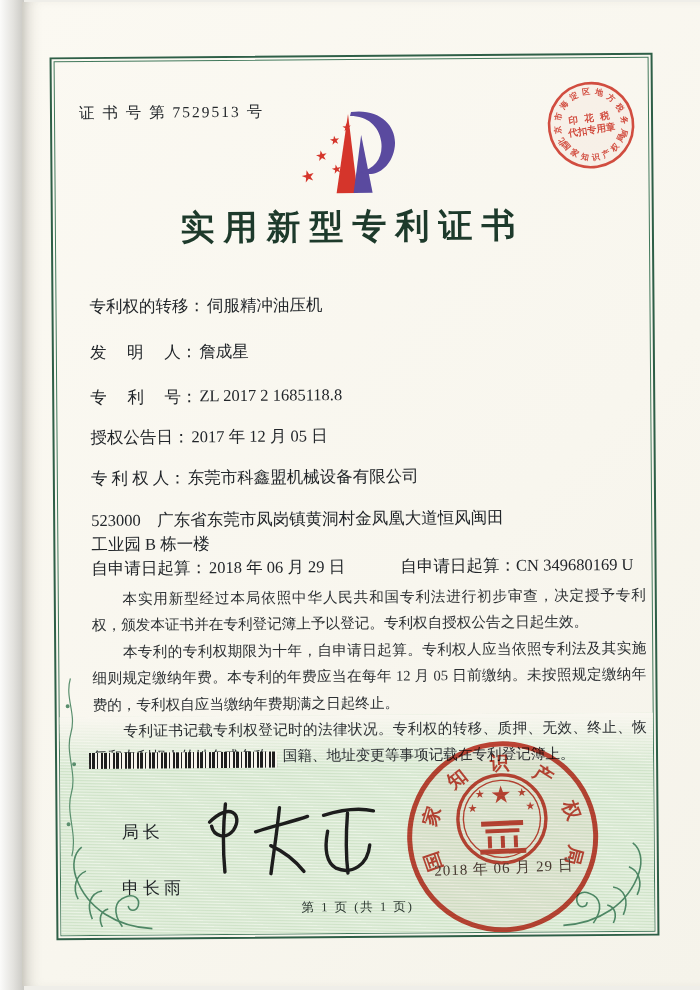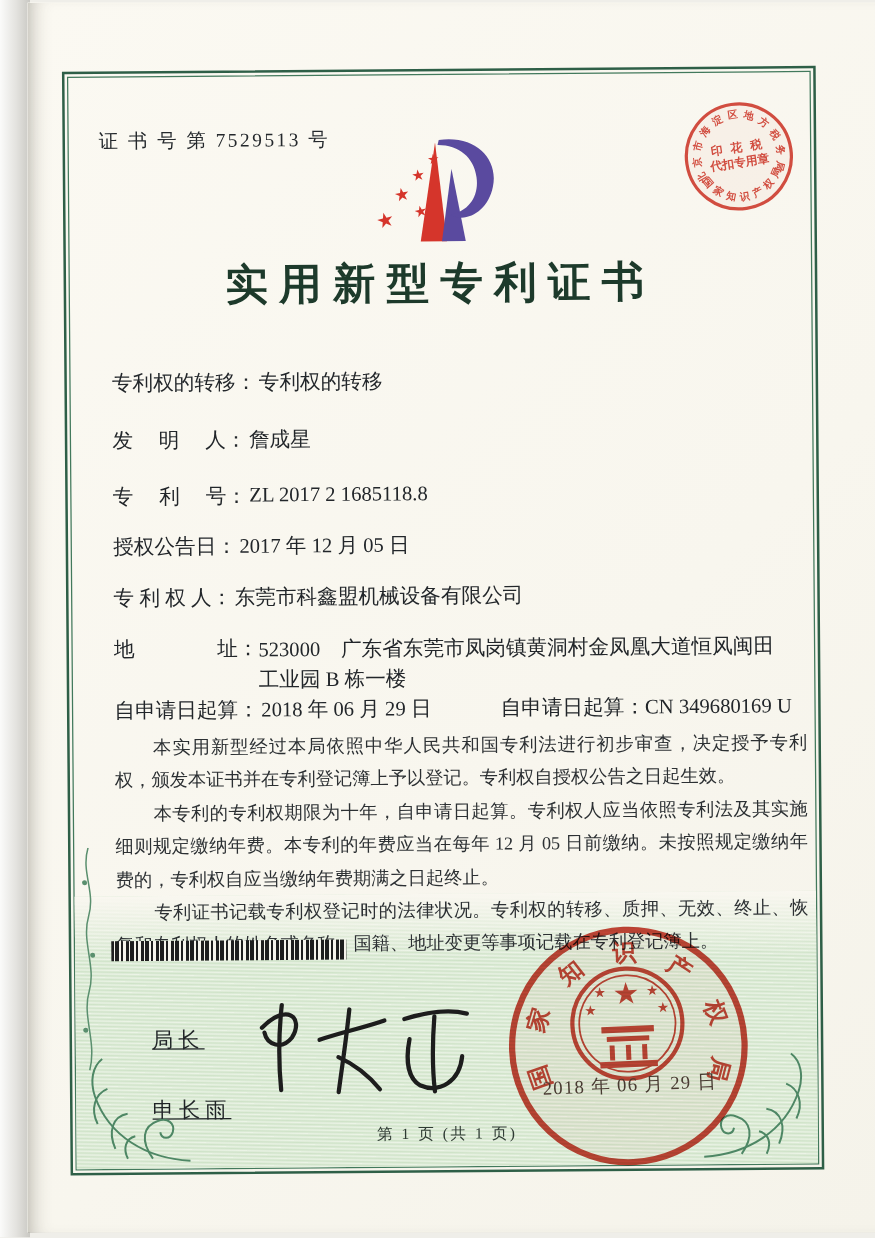--- a/index.html
+++ b/index.html
@@ -30,21 +30,21 @@
   .field-row{position:absolute;left:36px;font-size:16.5px;color:#22262a;white-space:pre;display:flex;}
   .field-row .lbl{white-space:pre;}
   .field-row .val{white-space:pre;margin-left:2px;}
   .addr-val{display:inline-block;vertical-align:top;line-height:24px;white-space:pre;}
   .grant-right{position:absolute;left:309px;top:0;white-space:pre;}
   .paras{position:absolute;left:36px;top:527px;width:554px;font-size:14.6px;line-height:26.4px;
     color:#2c3033;text-align:justify;z-index:1;}
   .paras p{margin:0;text-indent:2.1em;}
   .barcode{position:absolute;left:32px;top:694px;width:188px;height:16px;z-index:1;
     background:repeating-linear-gradient(90deg,#1e1e1e 0 2px,#f6f4ec 2px 3px,#1e1e1e 3px 6px,#f6f4ec 6px 8px,#1e1e1e 8px 9px,#f6f4ec 9px 12px);}
-  .official{position:absolute;left:64px;z-index:1;font-size:17px;color:#1f2326;letter-spacing:4px;text-decoration:underline;}
+  .official{position:absolute;left:64px;z-index:1;font-size:17px;color:#1f2326;letter-spacing:4px;}
   .sig{position:absolute;left:138px;top:732px;z-index:1;}
   .seal-main{position:absolute;left:345px;top:681px;width:200px;height:200px;z-index:2;
     mix-blend-mode:multiply;opacity:.93;transform:rotate(-2deg);}
   .seal-tax{position:absolute;left:489px;top:20px;width:100px;height:100px;z-index:2;
     mix-blend-mode:multiply;opacity:.95;transform:rotate(-8deg);}
   .footer{position:absolute;left:0;right:0;bottom:20px;text-align:center;z-index:1;
     font-size:12.5px;letter-spacing:2px;color:#2e3a33;}
   .corner-fl{position:absolute;bottom:4px;z-index:1;}
   .corner-fl.left{left:4px;}
   .corner-fl.right{right:4px;transform:scaleX(-1);}
@@ -72,40 +72,39 @@
       </g>
       <polygon points="53,5 62,84 41,84" fill="#d5352b"></polygon>
       <polygon points="66,26 77,84 58,84" fill="#5a4a9f"></polygon>
       <path d="M56,3 C86,-1 104,19 99,41 C95,60 78,70 65,63 C80,60 88,48 86,33 C84,17 72,7 55,7 Z" fill="#5a4a9f"></path>
     </svg>
 
     <div class="title">实用新型专利证书</div>
 
     <div class="field-row" style="top:237px">
       <span class="lbl">专利权的转移：</span>
-      <span class="val">专利权的转移</span>
+      <span class="val">伺服精冲油压机</span>
     </div>
     <div class="field-row" style="top:283px">
       <span class="lbl">发　 明　 人：</span>
       <span class="val">詹成星</span>
     </div>
     <div class="field-row" style="top:328px">
       <span class="lbl">专　 利　 号：</span>
       <span class="val">ZL 2017 2 1685118.8</span>
     </div>
     <div class="field-row" style="top:368px">
       <span class="lbl">授权公告日：</span>
       <span class="val">2017 年 12 月 05 日</span>
     </div>
     <div class="field-row" style="top:409px">
       <span class="lbl">专 利 权 人：</span>
       <span class="val">东莞市科鑫盟机械设备有限公司</span>
     </div>
     <div class="field-row" style="top:450px">
-      <span class="lbl">地　　　　址：</span>
       <span class="addr-val"><span style="display:block">523000　广东省东莞市凤岗镇黄洞村金凤凰大道恒风闽田</span><span style="display:block">工业园 B 栋一楼</span></span>
     </div>
     <div class="field-row" style="top:499px;width:554px">
       <span class="lbl">自申请日起算：</span>
       <span class="val">2018 年 06 月 29 日</span>
       <span class="grant-right"><span>自申请日起算：</span><span>CN 349680169 U</span></span>
     </div>
 
     <div class="paras">
       <p>本实用新型经过本局依照中华人民共和国专利法进行初步审查，决定授予专利权，颁发本证书并在专利登记簿上予以登记。专利权自授权公告之日起生效。</p>

